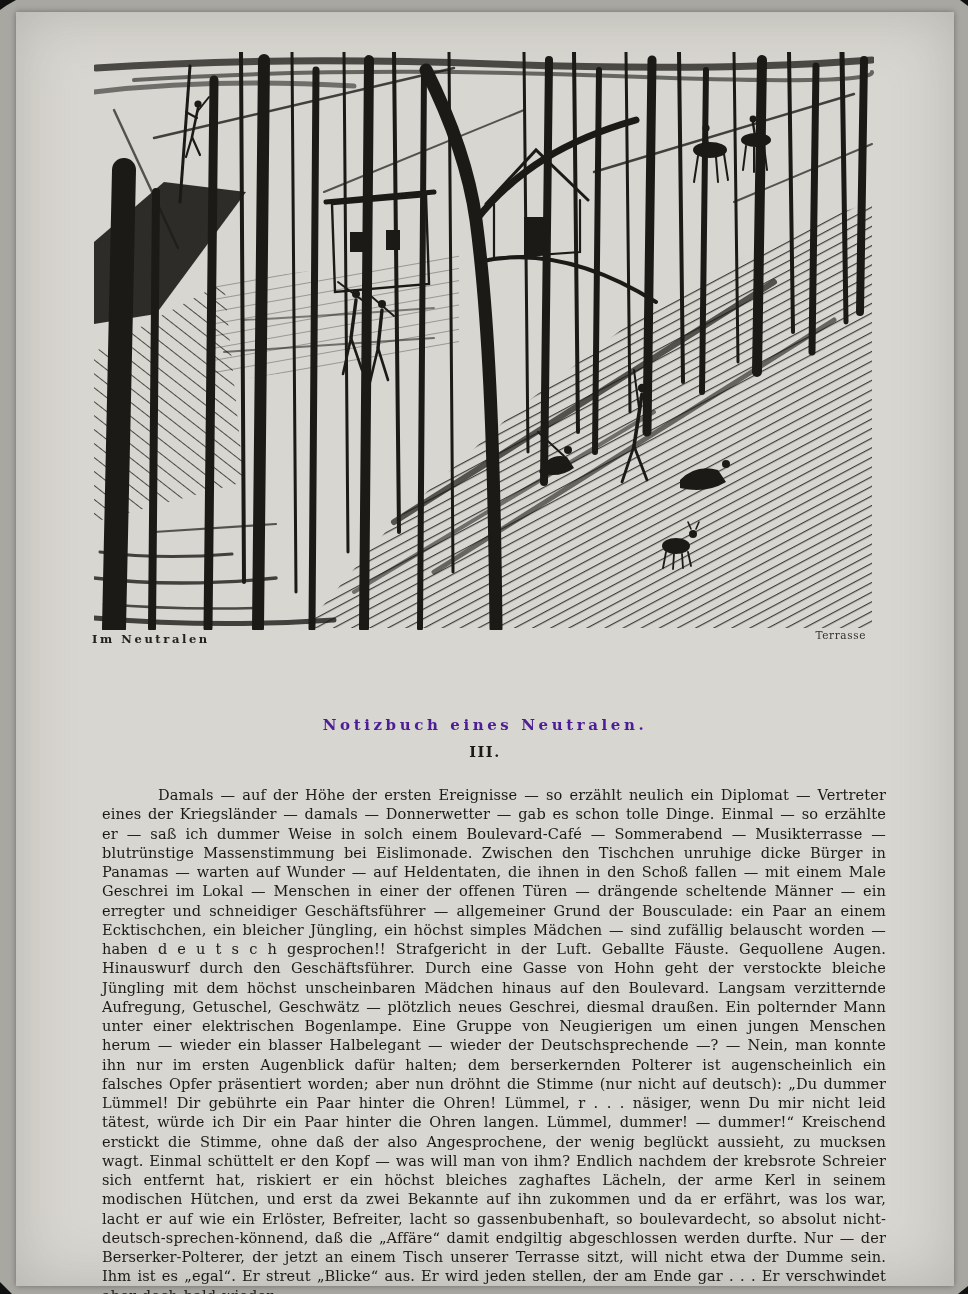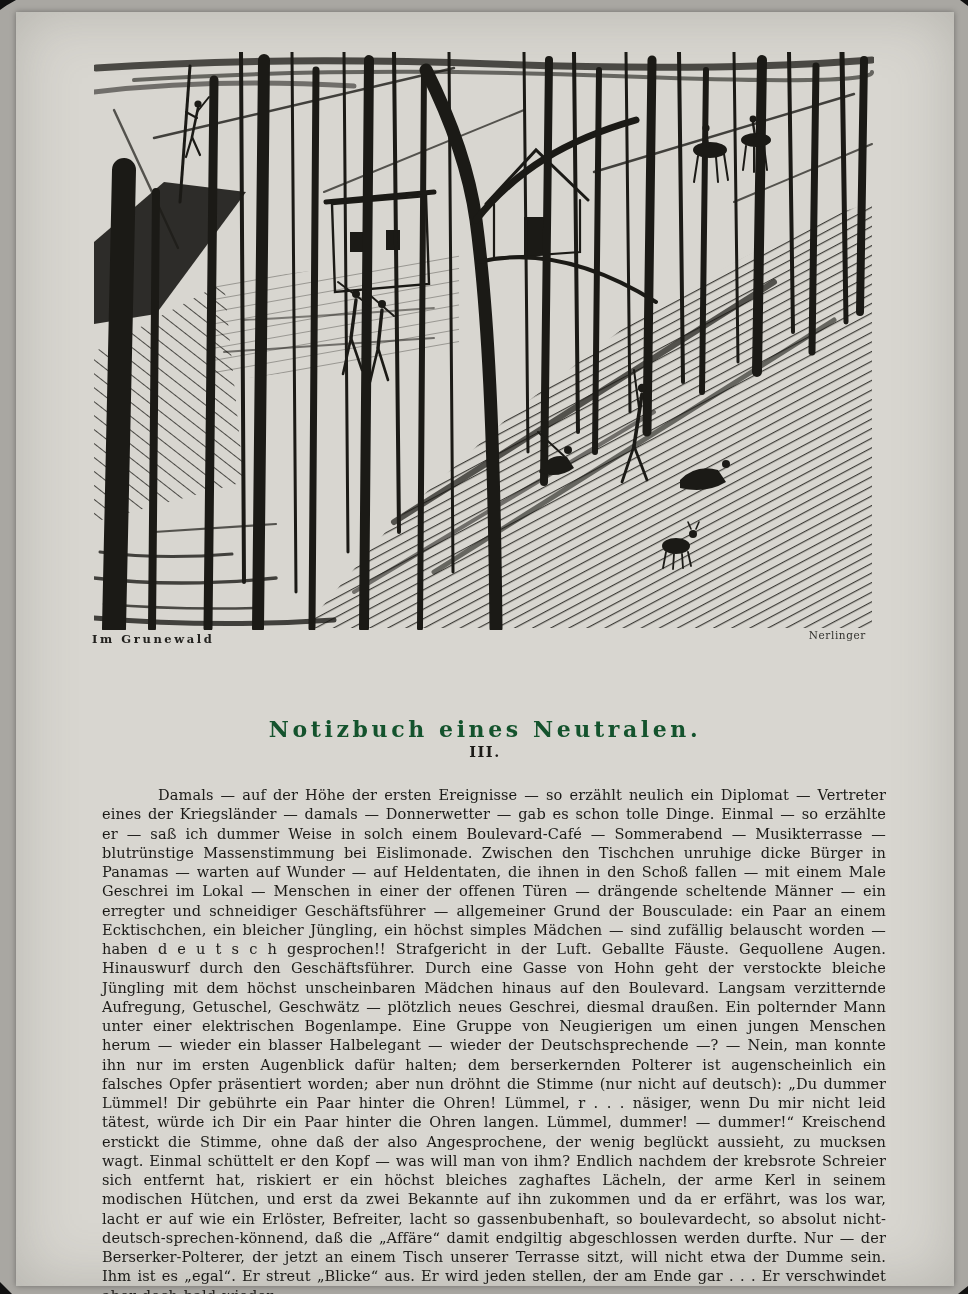--- a/index.html
+++ b/index.html
@@ -23,21 +23,21 @@
   .caption-left{
     position:absolute;left:76px;top:620px;
     font-size:11.5px;font-weight:bold;letter-spacing:2.6px;color:#22211e;
   }
   .caption-right{
     position:absolute;right:88px;top:617px;
     font-size:10.5px;letter-spacing:.6px;color:#33322e;
   }
   .title{
     position:absolute;left:0;top:704px;width:100%;margin:0;
-    text-align:center;font-size:22px;font-weight:bold;letter-spacing:3.6px;color:#14532d;
+    text-align:center;font-size:15px;font-weight:bold;letter-spacing:3.6px;color:#4c1d95;
   }
   .section-number{
     position:absolute;left:0;top:731px;width:100%;
     text-align:center;font-size:14.5px;font-weight:bold;letter-spacing:1.5px;color:#1c1b18;
   }
   .text-block{
     position:absolute;left:70px;top:757px;width:816px;color:#1b1a17;
   }
   .text-block p{
     margin:16px;font-size:14.55px;line-height:19.25px;
@@ -192,22 +192,22 @@
 
       <g>
         <ellipse class="blob" cx="582" cy="494" rx="14" ry="8"></ellipse>
         <circle class="blob" cx="599" cy="482" r="4"></circle>
         <path class="ink" d="M597,477 L594,470 M602,477 L605,470" stroke-width="1.6"></path>
         <path class="ink" d="M572,500 L569,516 M580,502 L579,517 M588,502 L589,516 M594,500 L597,514" stroke-width="1.8"></path>
       </g>
     </svg>
   </figure>
 
-  <div class="caption-left">Im Grunewald</div>
-  <div class="caption-right">Nerlinger</div>
+  <div class="caption-left">Im Neutralen</div>
+  <div class="caption-right">Terrasse</div>
 
   <h1 class="title">Notizbuch eines Neutralen.</h1>
   <div class="section-number">III.</div>
 
   <div class="text-block">
     <p>Damals — auf der Höhe der ersten Ereignisse — so erzählt neulich ein Diplomat — Vertreter eines der Kriegsländer — damals — Donnerwetter — gab es schon tolle Dinge. Einmal — so erzählte er — saß ich dummer Weise in solch einem Boulevard-Café — Sommerabend — Musikterrasse — blutrünstige Massenstimmung bei Eislimonade. Zwischen den Tischchen unruhige dicke Bürger in Panamas — warten auf Wunder — auf Heldentaten, die ihnen in den Schoß fallen — mit einem Male Geschrei im Lokal — Menschen in einer der offenen Türen — drängende scheltende Männer — ein erregter und schneidiger Geschäftsführer — allgemeiner Grund der Bousculade: ein Paar an einem Ecktischchen, ein bleicher Jüngling, ein höchst simples Mädchen — sind zufällig belauscht worden — haben d e u t s c h gesprochen!! Strafgericht in der Luft. Geballte Fäuste. Gequollene Augen. Hinauswurf durch den Geschäftsführer. Durch eine Gasse von Hohn geht der verstockte bleiche Jüngling mit dem höchst unscheinbaren Mädchen hinaus auf den Boulevard. Langsam verzitternde Aufregung, Getuschel, Geschwätz — plötzlich neues Geschrei, diesmal draußen. Ein polternder Mann unter einer elektrischen Bogenlampe. Eine Gruppe von Neugierigen um einen jungen Menschen herum — wieder ein blasser Halbelegant — wieder der Deutschsprechende —? — Nein, man konnte ihn nur im ersten Augenblick dafür halten; dem berserkernden Polterer ist augenscheinlich ein falsches Opfer präsentiert worden; aber nun dröhnt die Stimme (nur nicht auf deutsch): „Du dummer Lümmel! Dir gebührte ein Paar hinter die Ohren! Lümmel, r . . . näsiger, wenn Du mir nicht leid tätest, würde ich Dir ein Paar hinter die Ohren langen. Lümmel, dummer! — dummer!“ Kreischend erstickt die Stimme, ohne daß der also Angesprochene, der wenig beglückt aussieht, zu mucksen wagt. Einmal schüttelt er den Kopf — was will man von ihm? Endlich nachdem der krebsrote Schreier sich entfernt hat, riskiert er ein höchst bleiches zaghaftes Lächeln, der arme Kerl in seinem modischen Hütchen, und erst da zwei Bekannte auf ihn zukommen und da er erfährt, was los war, lacht er auf wie ein Erlöster, Befreiter, lacht so gassenbubenhaft, so boulevardecht, so absolut nicht-deutsch-sprechen-könnend, daß die „Affäre“ damit endgiltig abgeschlossen werden durfte. Nur — der Berserker-Polterer, der jetzt an einem Tisch unserer Terrasse sitzt, will nicht etwa der Dumme sein. Ihm ist es „egal“. Er streut „Blicke“ aus. Er wird jeden stellen, der am Ende gar . . . Er verschwindet aber doch bald wieder.</p>
     <p>Das Drolligste — am nächsten Morgen sah man aus den Zeitungen, daß bei dem ganzen Rummel wirklich ein Spion ertappt wurde. Man fragte sich unwillkürlich — einer von den Dreien? Welcher? Das Allerdrolligste: es konnte jeder sein. — So toll war es damals — auf der Höhe der ersten Ereignisse — in jenen Tagen . . . .</p>
   </div>
 
 </div>

